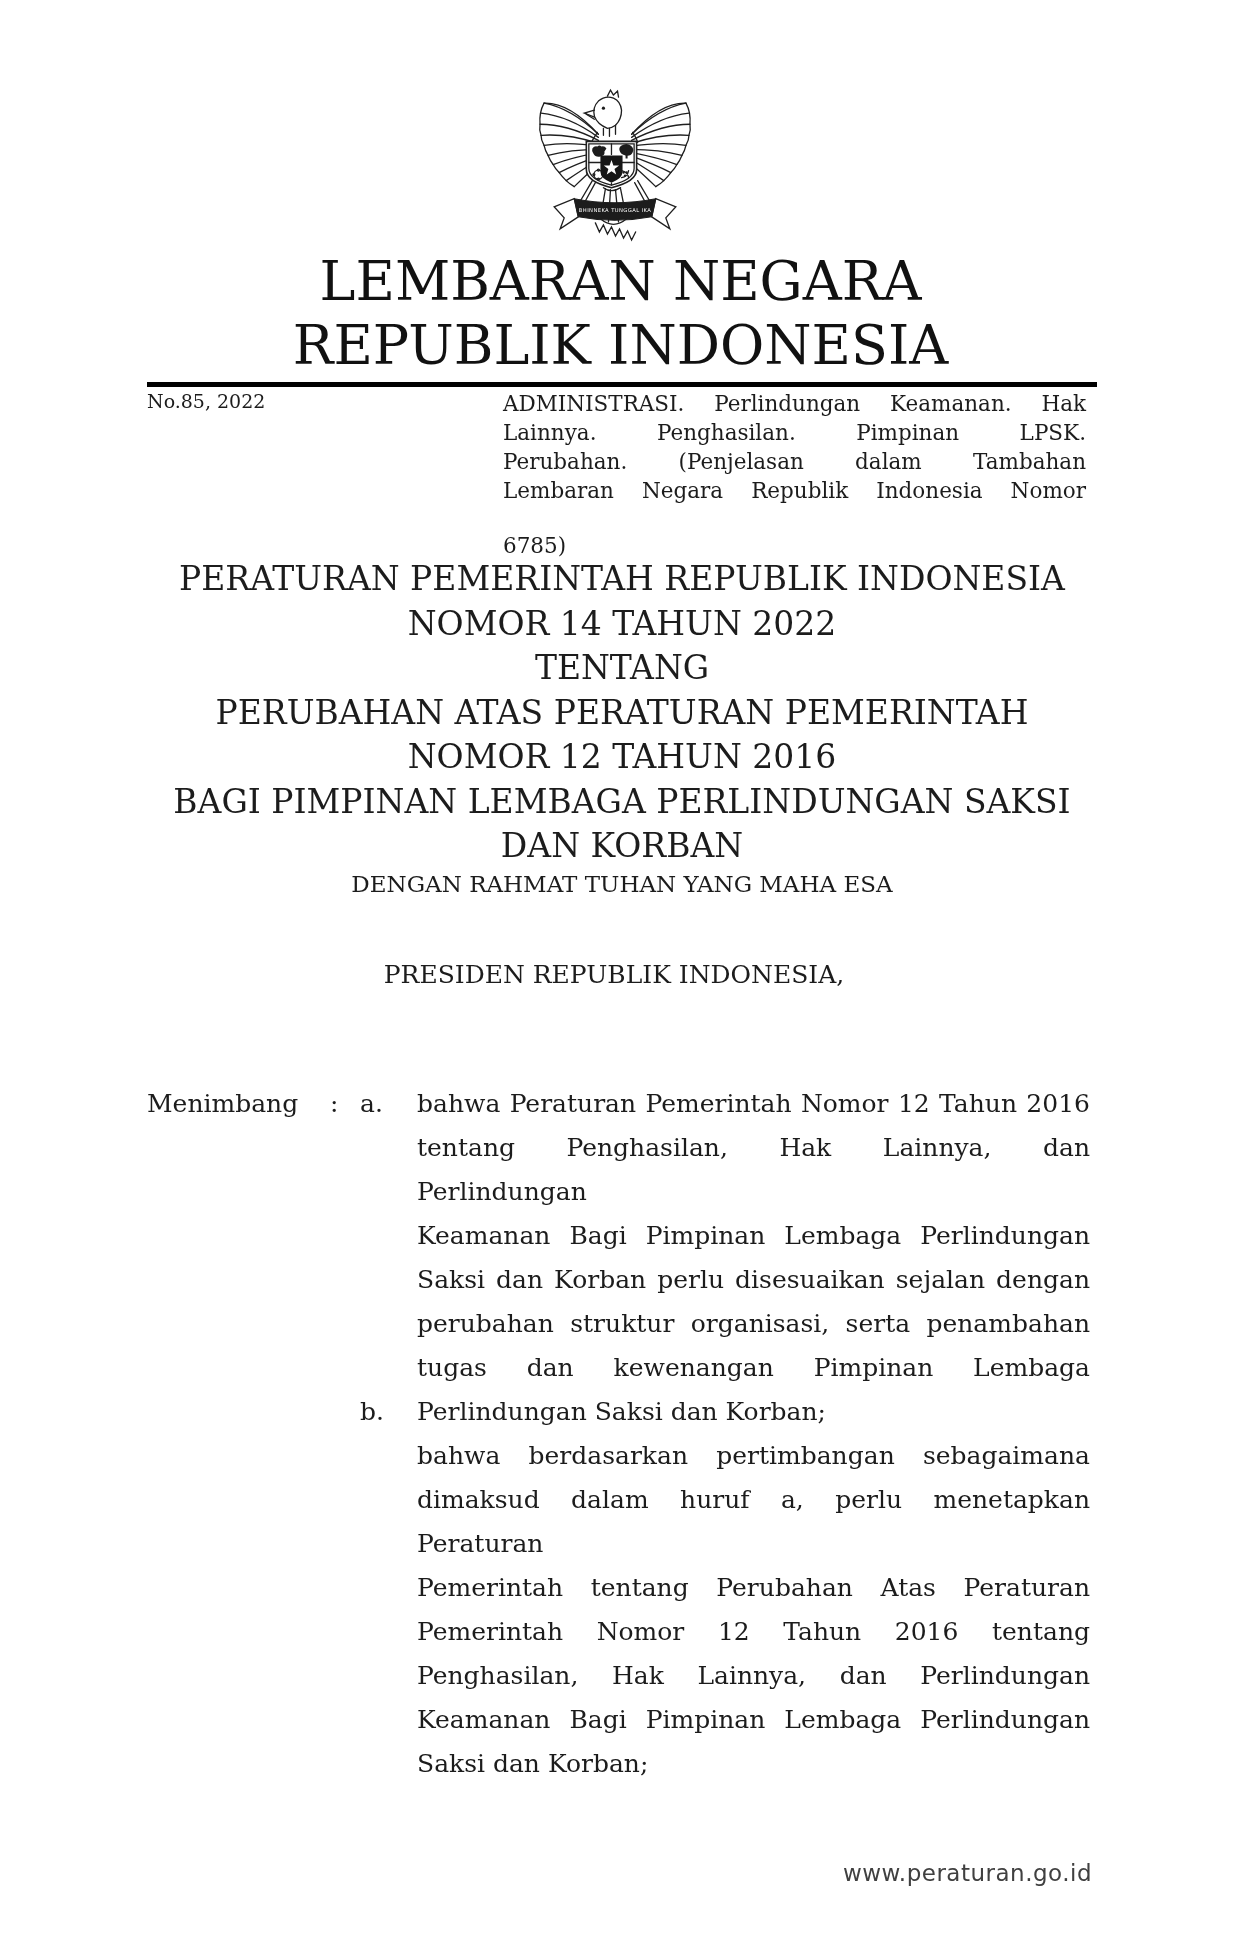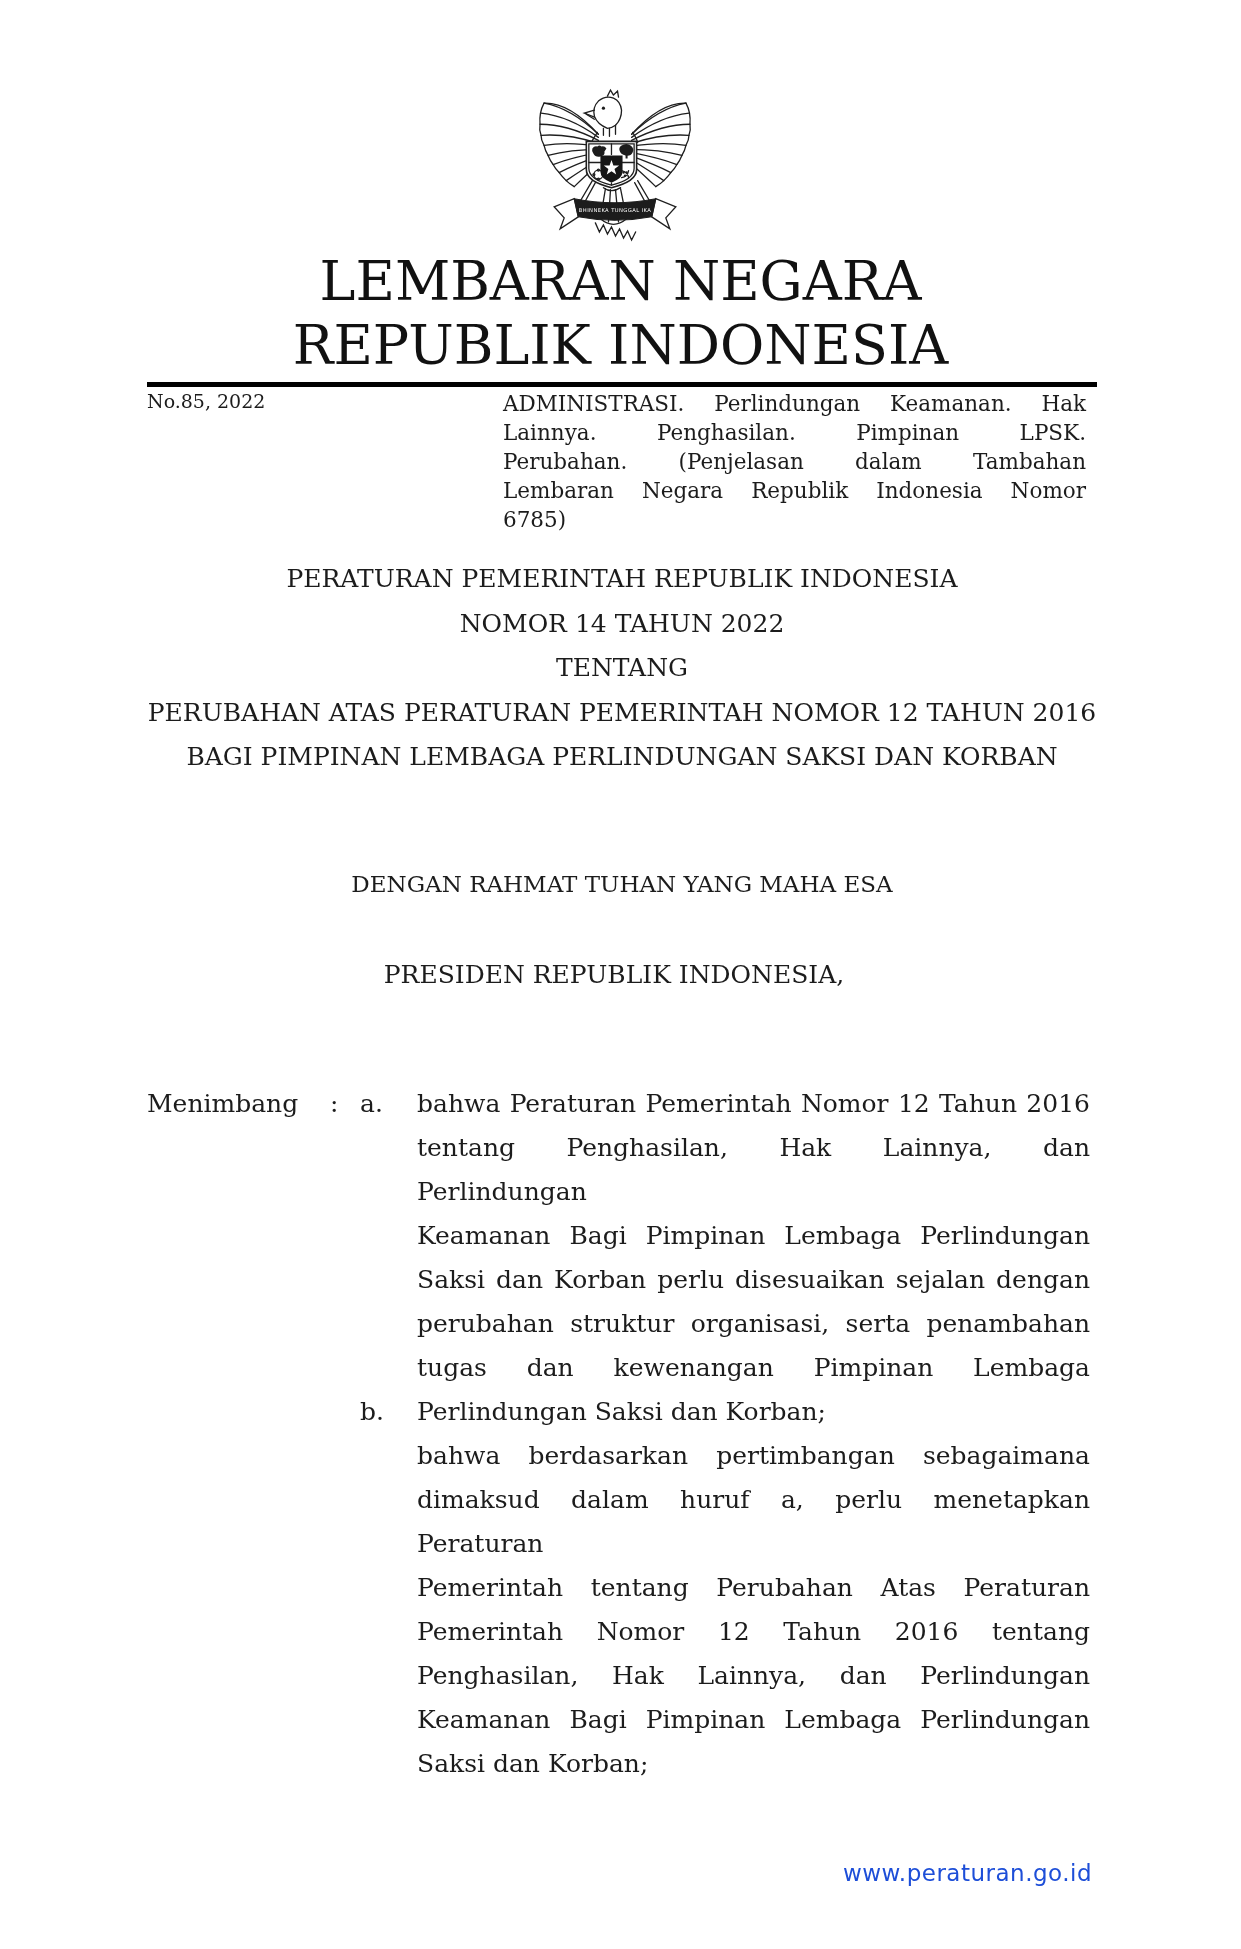--- a/index.html
+++ b/index.html
@@ -16,39 +16,39 @@
     position:absolute; left:0; top:250px; width:1241px;
     text-align:center; font-weight:normal; font-size:54px; line-height:64px;
     letter-spacing:0px; color:#111111;
   }
   .rule { position:absolute; left:147px; top:382px; width:950px; height:5px; background:#000000; }
 
   .issue { position:absolute; left:147px; top:386px; font-size:19px; line-height:30px; white-space:nowrap; }
 
   .subject { position:absolute; left:503px; top:389px; width:583px; font-size:21.5px; line-height:29px; }
   .jline { text-align:justify; text-align-last:justify; }
-  .jlast { text-align:justify; text-align-last:left; }
+  .jlast { text-align:justify; text-align-last:left;margin-top:26px; }
 
-  .heading { position:absolute; left:147px; top:557px; width:950px; text-align:center; font-size:25px; line-height:44.5px; }
+  .heading { position:absolute; left:147px; top:557px; width:950px; text-align:center; font-size:33px; line-height:44.5px; }
   .invocation { position:absolute; left:147px; top:862px; width:950px; text-align:center; font-size:23px; line-height:44px; }
   .issuer { position:absolute; left:139px; top:953px; width:950px; text-align:center; font-size:25px; line-height:44px; }
 
   .consider-label { position:absolute; left:147px; top:1082px; font-size:25px; line-height:44px; white-space:nowrap; }
   .consider-colon { position:absolute; left:330px; top:1082px; font-size:25px; line-height:44px; }
   .item-letter { position:absolute; left:360px; font-size:25px; line-height:44px; }
   .letter-a { top:1082px; }
   .letter-b { top:1390px; }
   .consider-text { position:absolute; left:417px; top:1082px; width:673px; font-size:25px; }
   .cline { line-height:44px; text-align:justify; text-align-last:justify; }
   .cline.last { text-align-last:left; }
 
   .footer {
     position:absolute; left:843px; top:1860px;
     font-family:"DejaVu Sans", sans-serif; font-size:23px; letter-spacing:0.5px;
-    color:#1d4ed8; white-space:nowrap;
+    color:#404040; white-space:nowrap;
   }
 </style>
 </head>
 <body>
 
 <div class="page">
 
   <svg class="emblem" viewBox="0 0 155 159" xmlns="http://www.w3.org/2000/svg">
     <g>
       <path class="ln" d="M61,52 Q32,20 7,21"></path>

